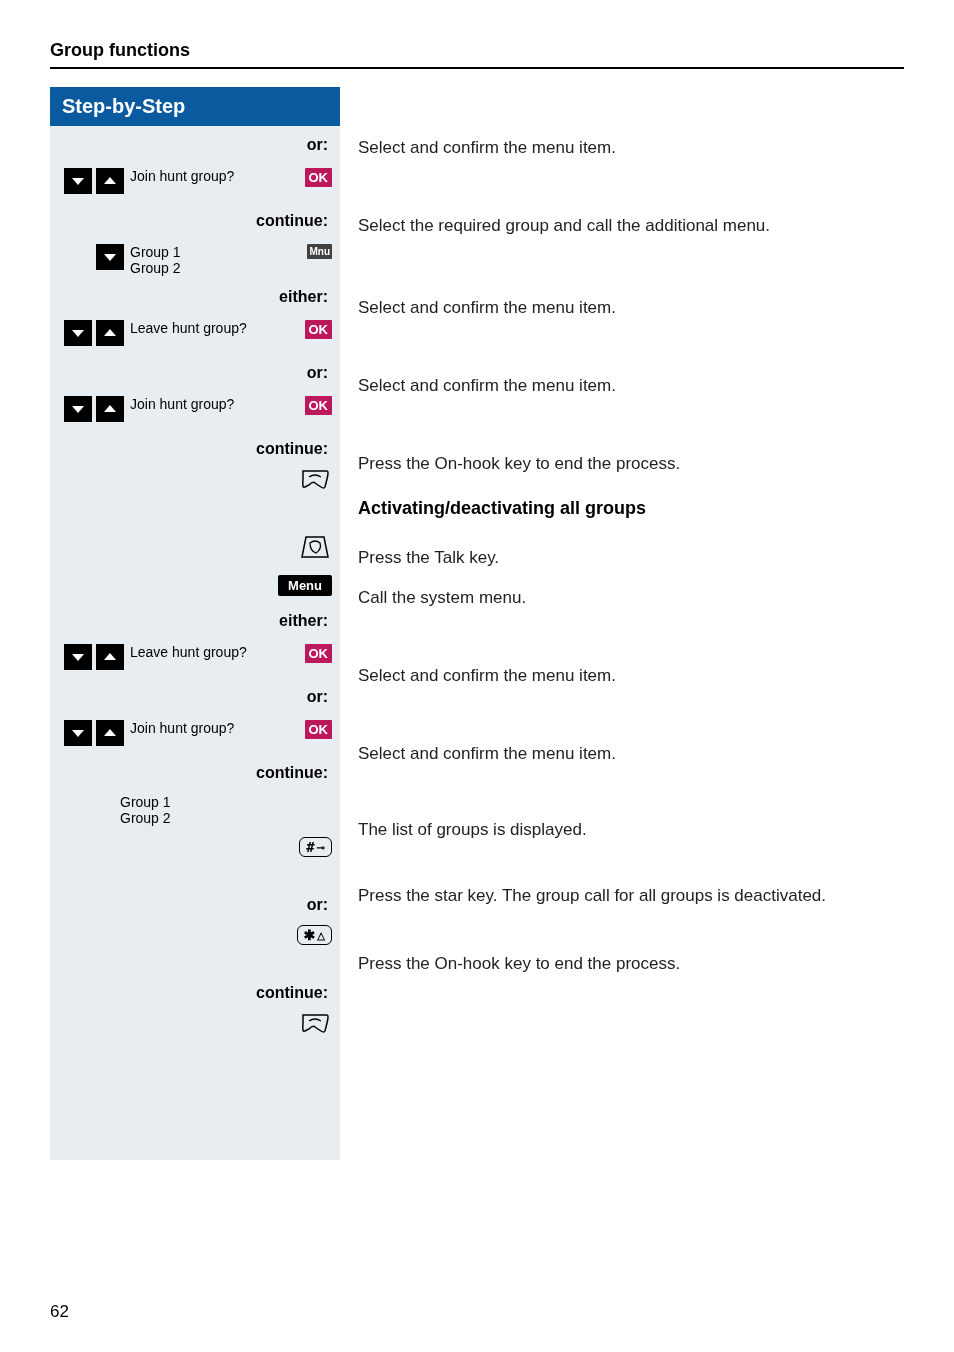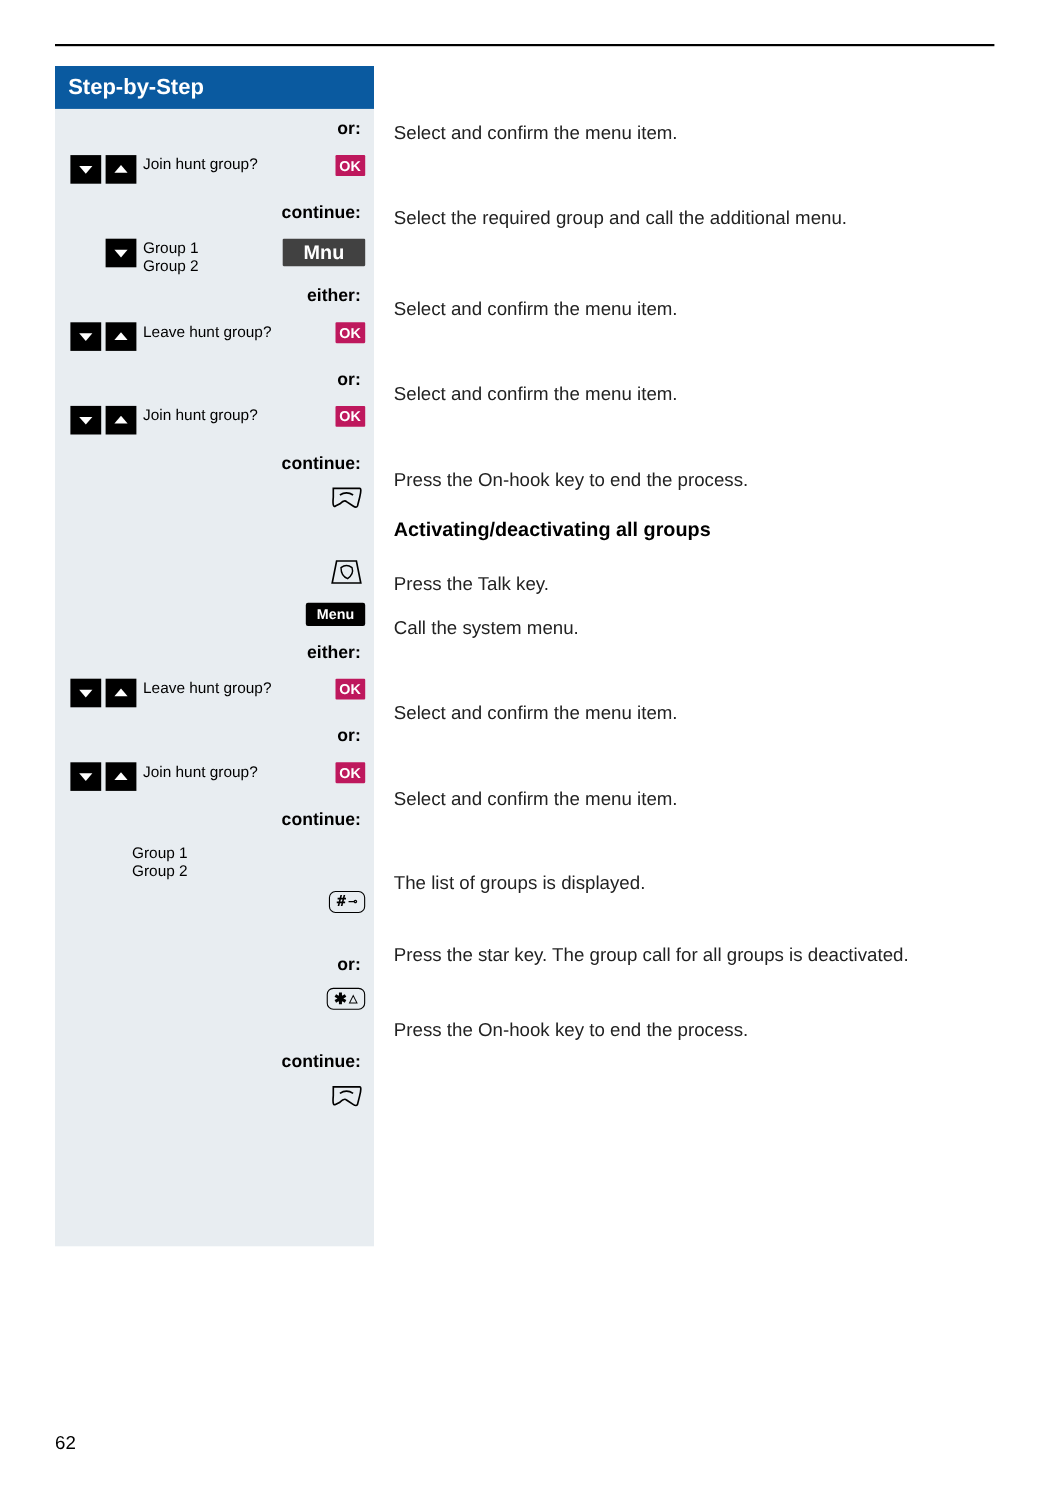--- a/index.html
+++ b/index.html
@@ -11,39 +11,40 @@
   .left-col { width: 290px; background: #e8edf1; position: relative; padding-bottom: 120px; }
   .left-header { background: #0a5aa0; color: #fff; font-weight: bold; font-size: 20px; padding: 8px 12px; }
   .right-col { flex: 1; padding-left: 18px; }
   .row { display: flex; align-items: flex-start; min-height: 34px; margin-top: 14px; }
   .row .icons { display: flex; gap: 4px; width: 70px; flex-shrink: 0; justify-content: flex-end; padding-right: 6px; }
   .row .display { flex: 1; font-size: 14px; line-height: 1.15; padding-right: 6px; }
   .row .btn-cell { width: 44px; flex-shrink: 0; display: flex; justify-content: flex-end; padding-right: 8px; }
   .arrow-box { width: 28px; height: 26px; background: #000; display:flex; align-items:center; justify-content:center; }
   .arrow-box svg { fill: #fff; }
   .ok-btn { background:#be185d; color:#fff; font-size:13px; font-weight:bold; padding:2px 4px; border-radius:1px; display:inline-block; }
-  .mnu-btn { background:#414141; color:#fff; font-size:18px; font-weight:bold; padding:2px 19px; border-radius:1px; display:inline-block; }
+  .mnu-btn { background:#414141; color:#fff; font-size:10px; font-weight:bold; padding:2px 2px; border-radius:1px; display:inline-block; }
   .menu-btn { background:#000; color:#fff; font-size:13px; font-weight:bold; padding:3px 10px; border-radius:2px; display:inline-block; }
   .key-icon { width:34px; height:26px; display:inline-flex; align-items:center; justify-content:center; }
   .key-outline { border:1.5px solid #000; border-radius:6px; padding:1px 6px; font-size:14px; font-weight:bold; display:inline-flex; align-items:center; gap:2px; }
   .connector { text-align:right; font-weight:bold; font-size:16px; padding: 10px 12px 0 0; }
   .right-row { min-height:34px; margin-top:14px; display:flex; align-items:center; font-size:17px; line-height:1.35; color:#222; }
   .right-heading { font-weight:bold; font-size:18px; color:#000; }
   .spacer-conn { height: 30px; }
   .page-num { position:absolute; bottom:30px; left:50px; font-weight:normal; font-size:17px; }
   .indent-display { padding-left: 70px; font-size:14px; line-height:1.15; }
   .left-pad { padding-left:10px; }
   svg.arrow { width:16px; height:16px; }
   .row-full { padding: 0 8px 0 0; }
   .btn-row-right { display:flex; justify-content:flex-end; padding-right:8px; margin-top:4px; min-height:34px; align-items:center; }
 </style>
 </head>
 <body>
 
 <div class="page">
+  <div class="section-title">Group functions</div>
   <hr class="hr">
 
   <div class="content">
 
     <div class="left-col">
       <div class="left-header">Step-by-Step</div>
 
       <div class="connector">or:</div>
 
       <div class="row left-pad">

